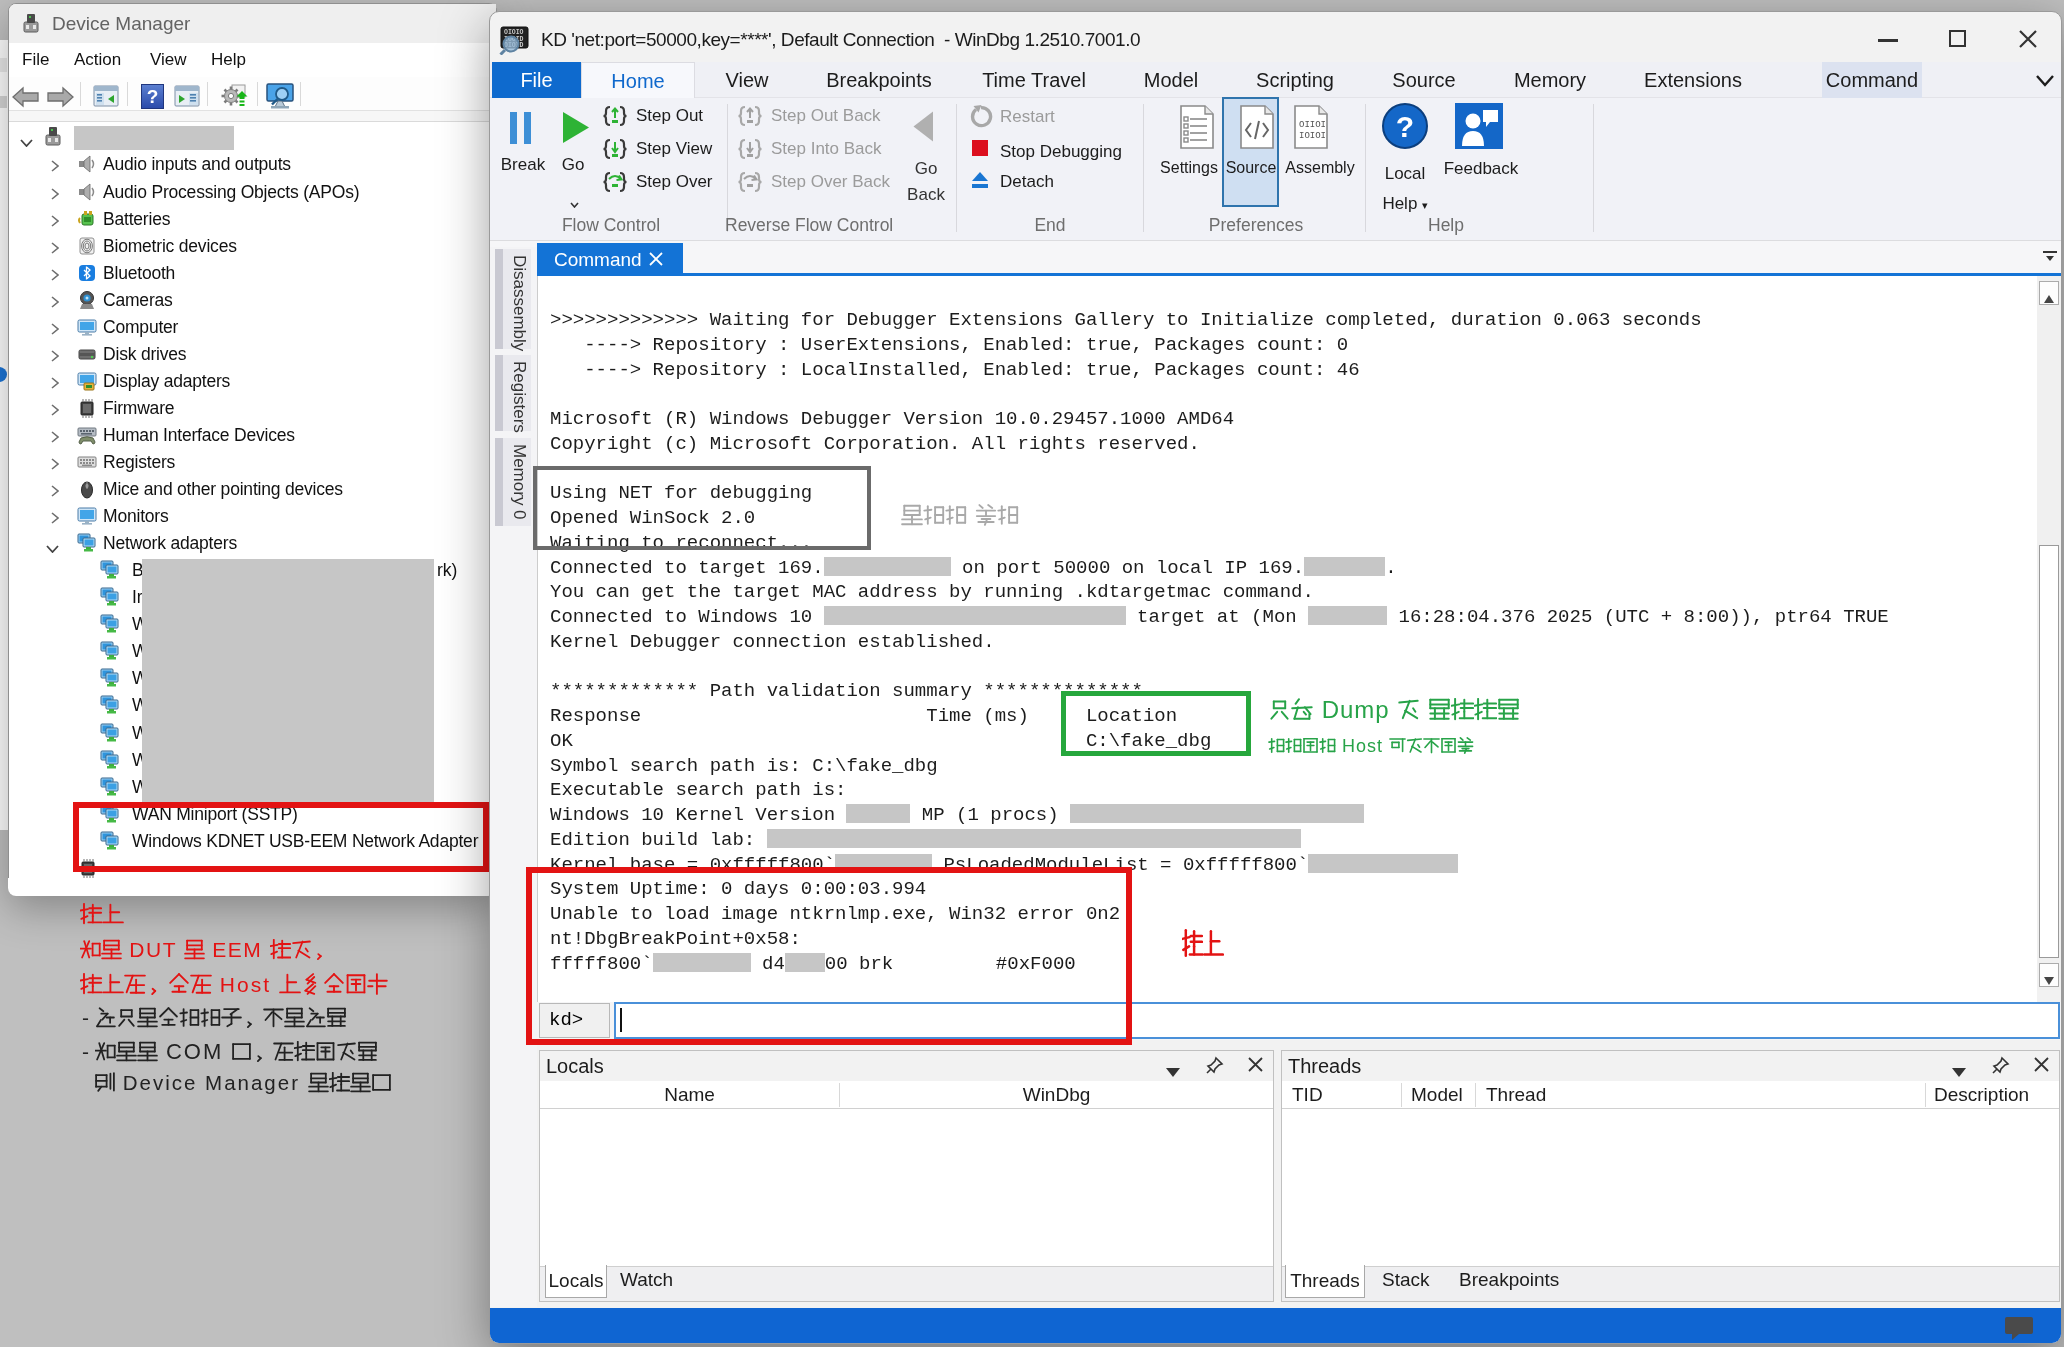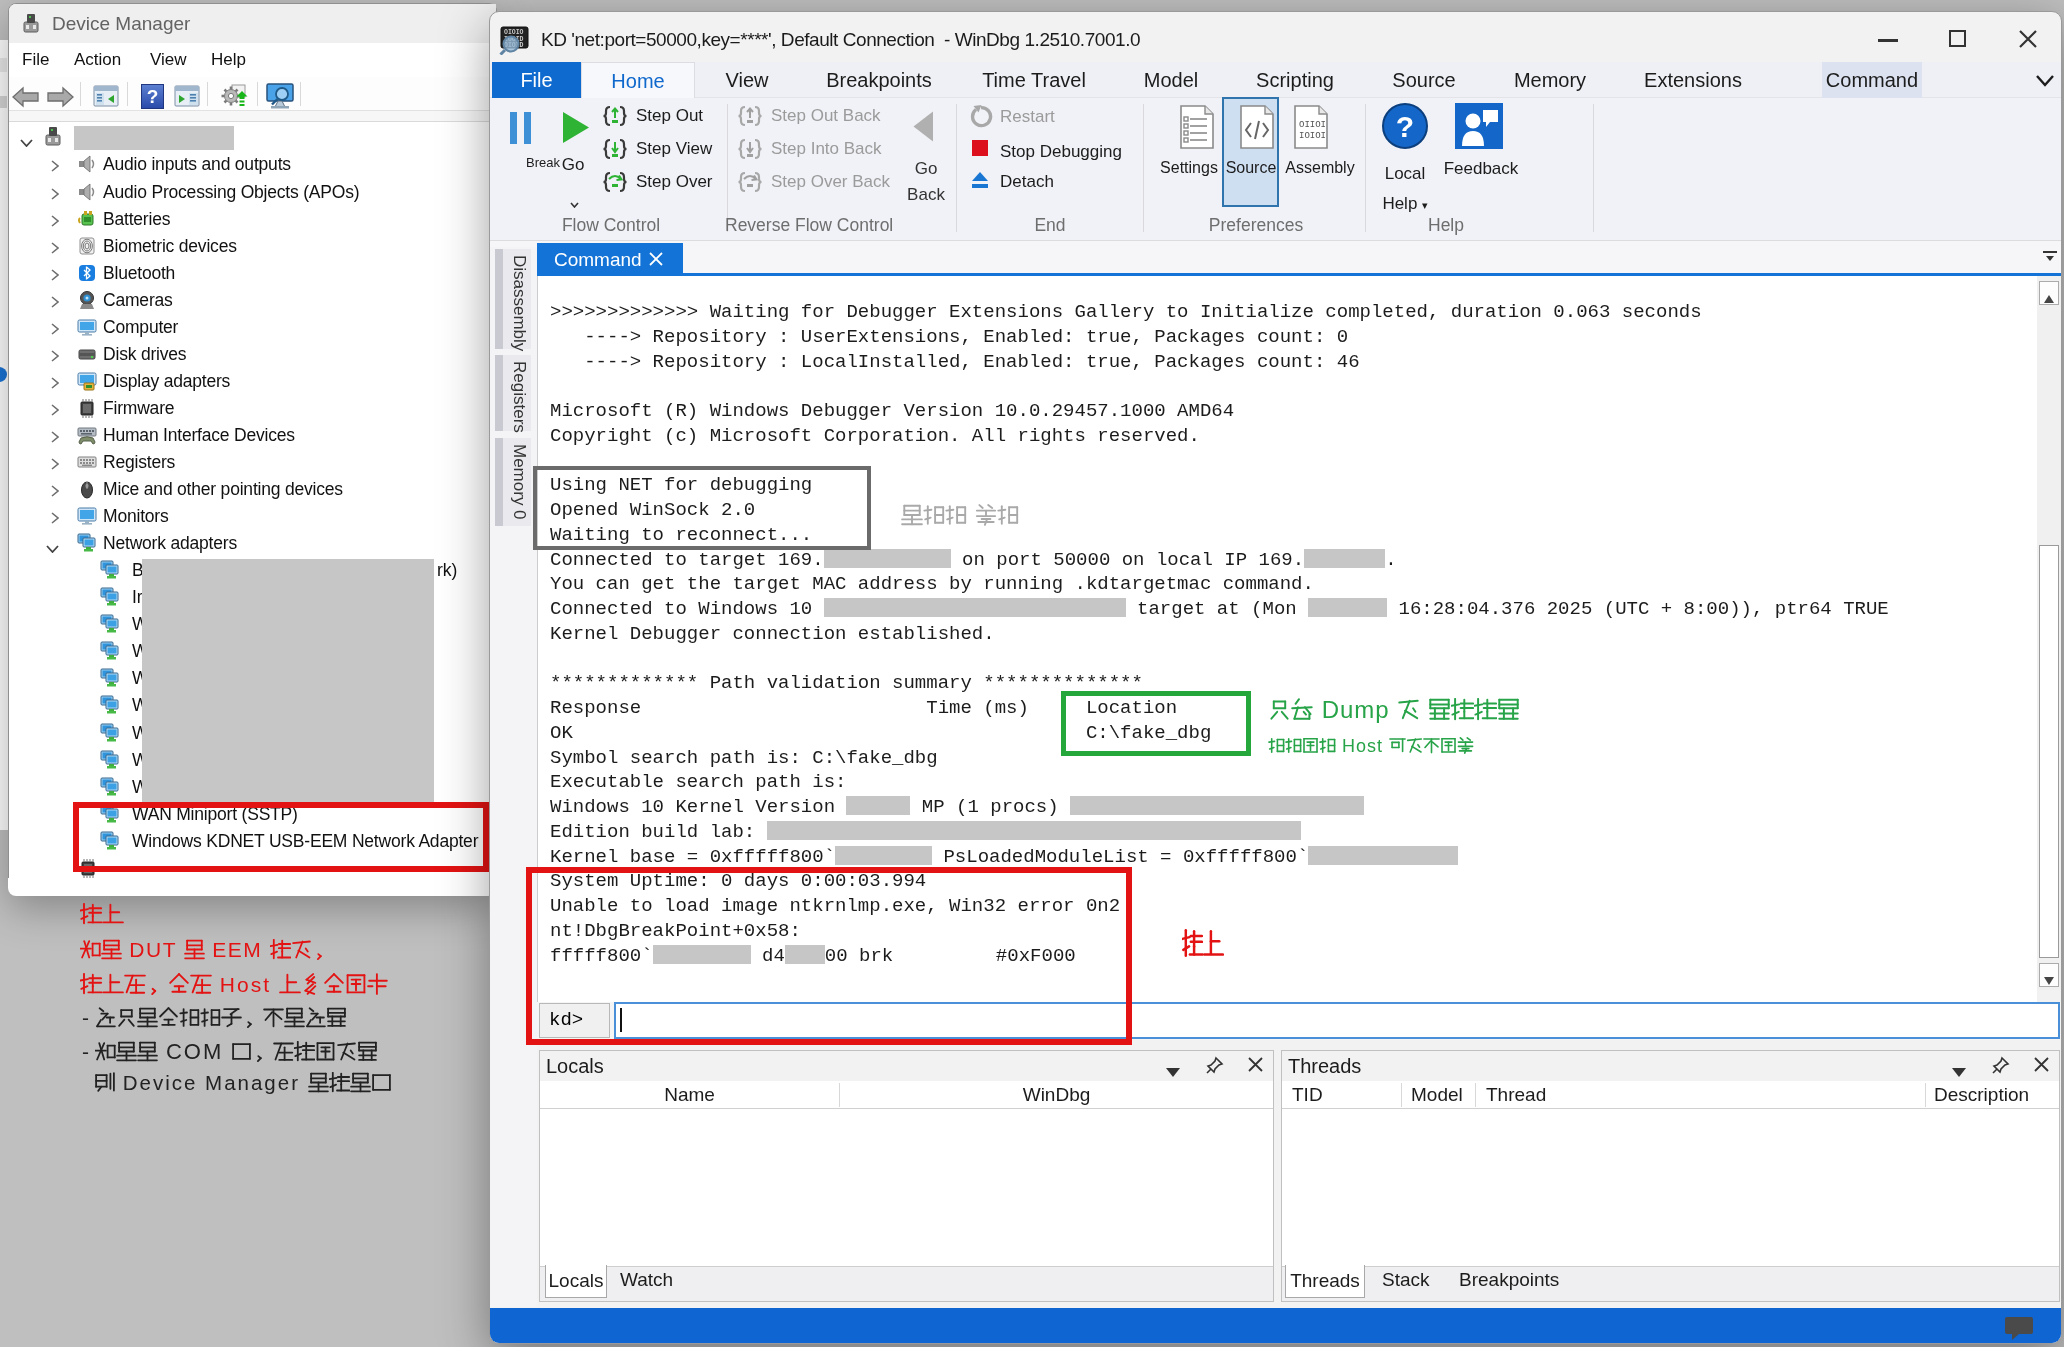--- a/index.html
+++ b/index.html
@@ -424,21 +424,21 @@
 <div class="abs" style="left:1143px;top:104px;width:1px;height:128px;background:#d8d8dd"></div>
 <div class="abs" style="left:1365px;top:104px;width:1px;height:128px;background:#d8d8dd"></div>
 <div class="abs" style="left:1593px;top:104px;width:1px;height:128px;background:#d8d8dd"></div>
 <div class="abs" style="left:491px;top:215px;width:240px;text-align:center;font-size:17.5px;color:#6e6e6e">Flow Control</div>
 <div class="abs" style="left:725px;top:215px;width:240px;text-align:left;font-size:17.5px;color:#6e6e6e">Reverse Flow Control</div>
 <div class="abs" style="left:930px;top:215px;width:240px;text-align:center;font-size:17.5px;color:#6e6e6e">End</div>
 <div class="abs" style="left:1136px;top:215px;width:240px;text-align:center;font-size:17.5px;color:#6e6e6e">Preferences</div>
 <div class="abs" style="left:1326px;top:215px;width:240px;text-align:center;font-size:17.5px;color:#6e6e6e">Help</div>
 <div class="abs" style="left:510px;top:112px;width:7px;height:32px;background:#3d8fd6"></div>
 <div class="abs" style="left:524px;top:112px;width:7px;height:32px;background:#3d8fd6"></div>
-<div class="abs" style="left:503px;top:155px;width:80px;text-align:center;font-size:13px;color:#1c1c1c">Break</div>
+<div class="abs" style="left:483px;top:155px;width:80px;text-align:center;font-size:17px;color:#1c1c1c">Break</div>
 <div class="abs" style="left:560px;top:110px"><svg width="32" height="35" viewBox="0 0 32 35" style="">
       <path d="M3 2 L29 17.5 L3 33 Z" fill="#2eb335"></path>
     </svg></div>
 <div class="abs" style="left:533px;top:155px;width:80px;text-align:center;font-size:17px;color:#1c1c1c">Go</div>
 <div class="abs" style="left:570px;top:194px"><svg width="9" height="6" viewBox="0 0 9 6" style="">
       <path d="M1 1 L4.5 5 L8 1" fill="none" stroke="#333" stroke-width="1.6"></path>
     </svg></div>
 <div class="abs" style="left:602px;top:105px"><svg width="26" height="22" viewBox="0 0 26 22" style="">
       <g fill="none" stroke="#3a3a3a" stroke-width="2.2">
         <path d="M8 2 Q4 2 4 6 L4 8 Q4 11 1.5 11 Q4 11 4 14 L4 16 Q4 20 8 20"></path>
@@ -569,21 +569,21 @@
 <div class="abs" style="left:537px;top:243px;width:146px;height:33px;background:#1373d6;color:#fff;font-size:19px;line-height:33px;padding-left:17px">Command</div>
 <div class="abs" style="left:648px;top:251px"><svg width="16" height="16" viewBox="0 0 16 16" style="">
       <path d="M2 2 L14 14 M14 2 L2 14" stroke="#fff" stroke-width="1.8"></path>
     </svg></div>
 <div class="abs" style="left:2042px;top:249px"><svg width="16" height="13" viewBox="0 0 16 13" style="">
       <line x1="1" y1="2" x2="15" y2="2" stroke="#333" stroke-width="2"></line>
       <path d="M4 6 L12 6 L8 11 Z" fill="#333"></path>
     </svg></div>
 <div class="abs" style="left:537px;top:273px;width:1524px;height:3px;background:#1373d6"></div>
 <div class="abs" style="left:537px;top:276px;width:1500px;height:726px;background:#fff;border-left:1px solid #ccc"></div>
-<pre class="abs" style="left:550px;top:300px;font-size:19px;line-height:24.75px;color:#1c1c1c">&gt;&gt;&gt;&gt;&gt;&gt;&gt;&gt;&gt;&gt;&gt;&gt;&gt; Waiting for Debugger Extensions Gallery to Initialize completed, duration 0.063 seconds
+<pre class="abs" style="left:550px;top:308px;font-size:19px;line-height:24.75px;color:#1c1c1c">&gt;&gt;&gt;&gt;&gt;&gt;&gt;&gt;&gt;&gt;&gt;&gt;&gt; Waiting for Debugger Extensions Gallery to Initialize completed, duration 0.063 seconds
    ----&gt; Repository : UserExtensions, Enabled: true, Packages count: 0
    ----&gt; Repository : LocalInstalled, Enabled: true, Packages count: 46
 
 Microsoft (R) Windows Debugger Version 10.0.29457.1000 AMD64
 Copyright (c) Microsoft Corporation. All rights reserved.
 
 Using NET for debugging
 Opened WinSock 2.0
 Waiting to reconnect...
 Connected to target 169.<span class="red" style="width:127px"></span> on port 50000 on local IP 169.<span class="red" style="width:81px"></span>.

